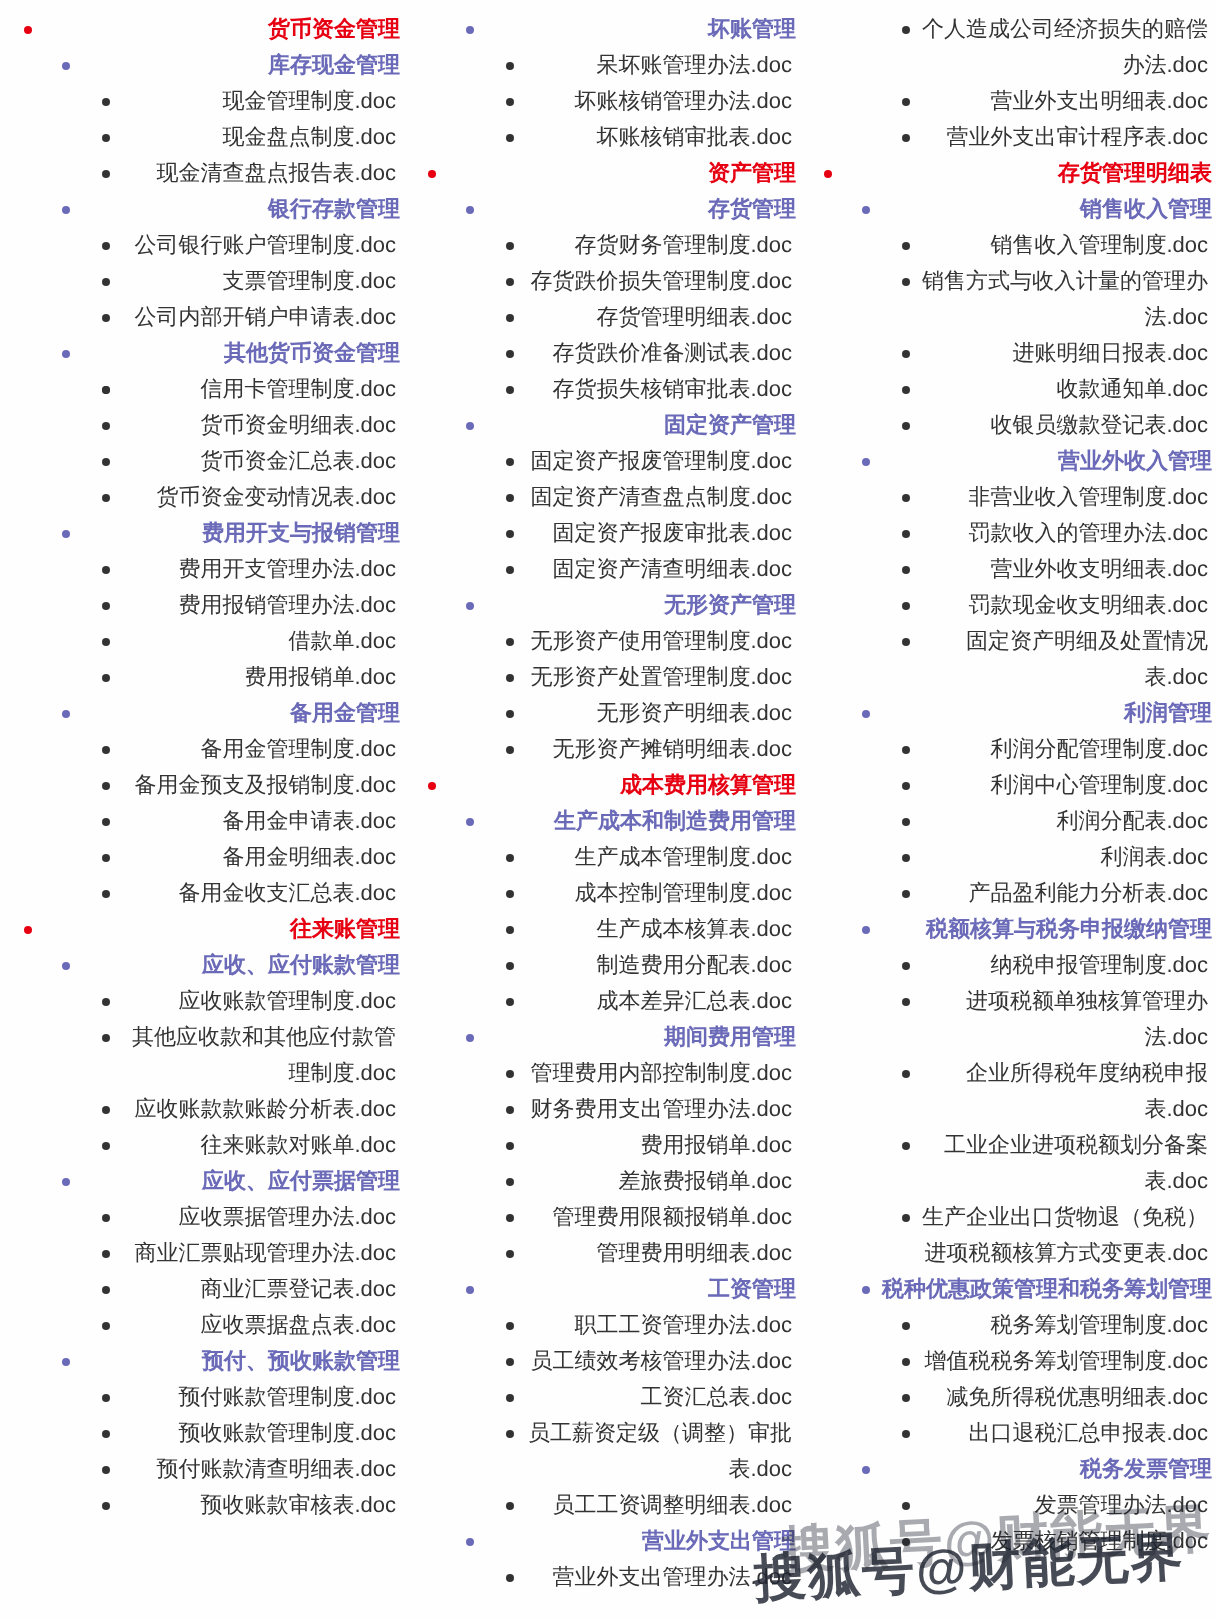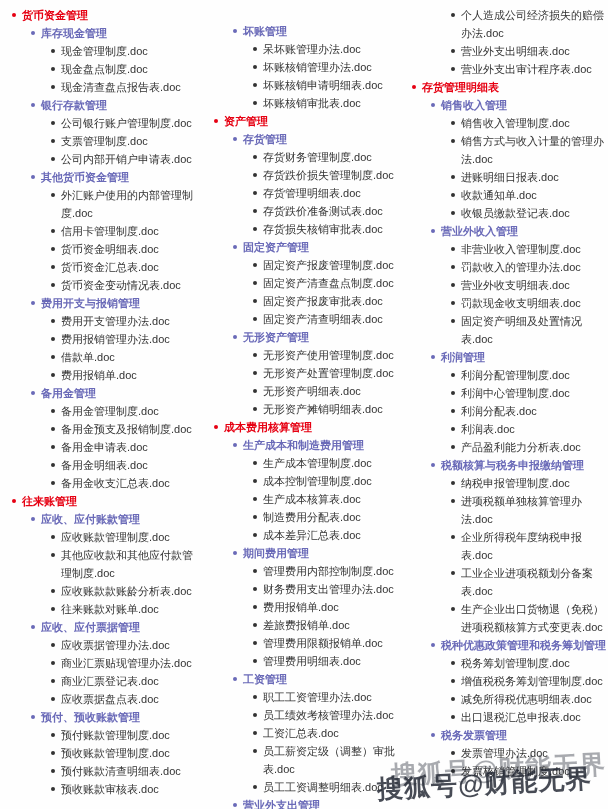--- a/index.html
+++ b/index.html
@@ -8,24 +8,25 @@
     background:#ffffff;
     font-family:"Liberation Sans", sans-serif;
   }
   .page {
     position:relative;
     width:608px; height:809px;
     box-sizing:border-box;
     padding-top:6px;
     display:flex;
     background:#fefefe;
+    text-align:right;
   }
   .doc-col { box-sizing:border-box; flex:none; }
   .doc-col.c0 { width:202px; }
-  .doc-col.c1 { width:198px;margin-top:16px; }
+  .doc-col.c1 { width:198px; }
   .doc-col.c2 { width:208px; }
 
   .row {
     position:relative;
     font-size:11px;
     line-height:18px;
     color:#333333;
     box-sizing:border-box;
   }
   .row .bullet {
@@ -69,21 +70,21 @@
       <div class="row lvl1"><span class="bullet"></span><span>货币资金管理</span></div>
       <div class="row lvl2"><span class="bullet"></span><span>库存现金管理</span></div>
       <div class="row lvl3"><span class="bullet"></span><span>现金管理制度.doc</span></div>
       <div class="row lvl3"><span class="bullet"></span><span>现金盘点制度.doc</span></div>
       <div class="row lvl3"><span class="bullet"></span><span>现金清查盘点报告表.doc</span></div>
       <div class="row lvl2"><span class="bullet"></span><span>银行存款管理</span></div>
       <div class="row lvl3"><span class="bullet"></span><span>公司银行账户管理制度.doc</span></div>
       <div class="row lvl3"><span class="bullet"></span><span>支票管理制度.doc</span></div>
       <div class="row lvl3"><span class="bullet"></span><span>公司内部开销户申请表.doc</span></div>
       <div class="row lvl2"><span class="bullet"></span><span>其他货币资金管理</span></div>
-      <div class="row lvl3"><span class="bullet"></span><span>外汇账户使用的内部管理制度.doc</span></div>
+      <div class="row lvl3"><span class="bullet"></span></div>
       <div class="row lvl3"><span class="bullet"></span><span>信用卡管理制度.doc</span></div>
       <div class="row lvl3"><span class="bullet"></span><span>货币资金明细表.doc</span></div>
       <div class="row lvl3"><span class="bullet"></span><span>货币资金汇总表.doc</span></div>
       <div class="row lvl3"><span class="bullet"></span><span>货币资金变动情况表.doc</span></div>
       <div class="row lvl2"><span class="bullet"></span><span>费用开支与报销管理</span></div>
       <div class="row lvl3"><span class="bullet"></span><span>费用开支管理办法.doc</span></div>
       <div class="row lvl3"><span class="bullet"></span><span>费用报销管理办法.doc</span></div>
       <div class="row lvl3"><span class="bullet"></span><span>借款单.doc</span></div>
       <div class="row lvl3"><span class="bullet"></span><span>费用报销单.doc</span></div>
       <div class="row lvl2"><span class="bullet"></span><span>备用金管理</span></div>
@@ -106,21 +107,20 @@
       <div class="row lvl2"><span class="bullet"></span><span>预付、预收账款管理</span></div>
       <div class="row lvl3"><span class="bullet"></span><span>预付账款管理制度.doc</span></div>
       <div class="row lvl3"><span class="bullet"></span><span>预收账款管理制度.doc</span></div>
       <div class="row lvl3"><span class="bullet"></span><span>预付账款清查明细表.doc</span></div>
       <div class="row lvl3"><span class="bullet"></span><span>预收账款审核表.doc</span></div>
     </div>
     <div class="doc-col c1">
       <div class="row lvl2"><span class="bullet"></span><span>坏账管理</span></div>
       <div class="row lvl3"><span class="bullet"></span><span>呆坏账管理办法.doc</span></div>
       <div class="row lvl3"><span class="bullet"></span><span>坏账核销管理办法.doc</span></div>
-      <div class="row lvl3"><span class="bullet"></span><span>坏账核销申请明细表.doc</span></div>
       <div class="row lvl3"><span class="bullet"></span><span>坏账核销审批表.doc</span></div>
       <div class="row lvl1"><span class="bullet"></span><span>资产管理</span></div>
       <div class="row lvl2"><span class="bullet"></span><span>存货管理</span></div>
       <div class="row lvl3"><span class="bullet"></span><span>存货财务管理制度.doc</span></div>
       <div class="row lvl3"><span class="bullet"></span><span>存货跌价损失管理制度.doc</span></div>
       <div class="row lvl3"><span class="bullet"></span><span>存货管理明细表.doc</span></div>
       <div class="row lvl3"><span class="bullet"></span><span>存货跌价准备测试表.doc</span></div>
       <div class="row lvl3"><span class="bullet"></span><span>存货损失核销审批表.doc</span></div>
       <div class="row lvl2"><span class="bullet"></span><span>固定资产管理</span></div>
       <div class="row lvl3"><span class="bullet"></span><span>固定资产报废管理制度.doc</span></div>

